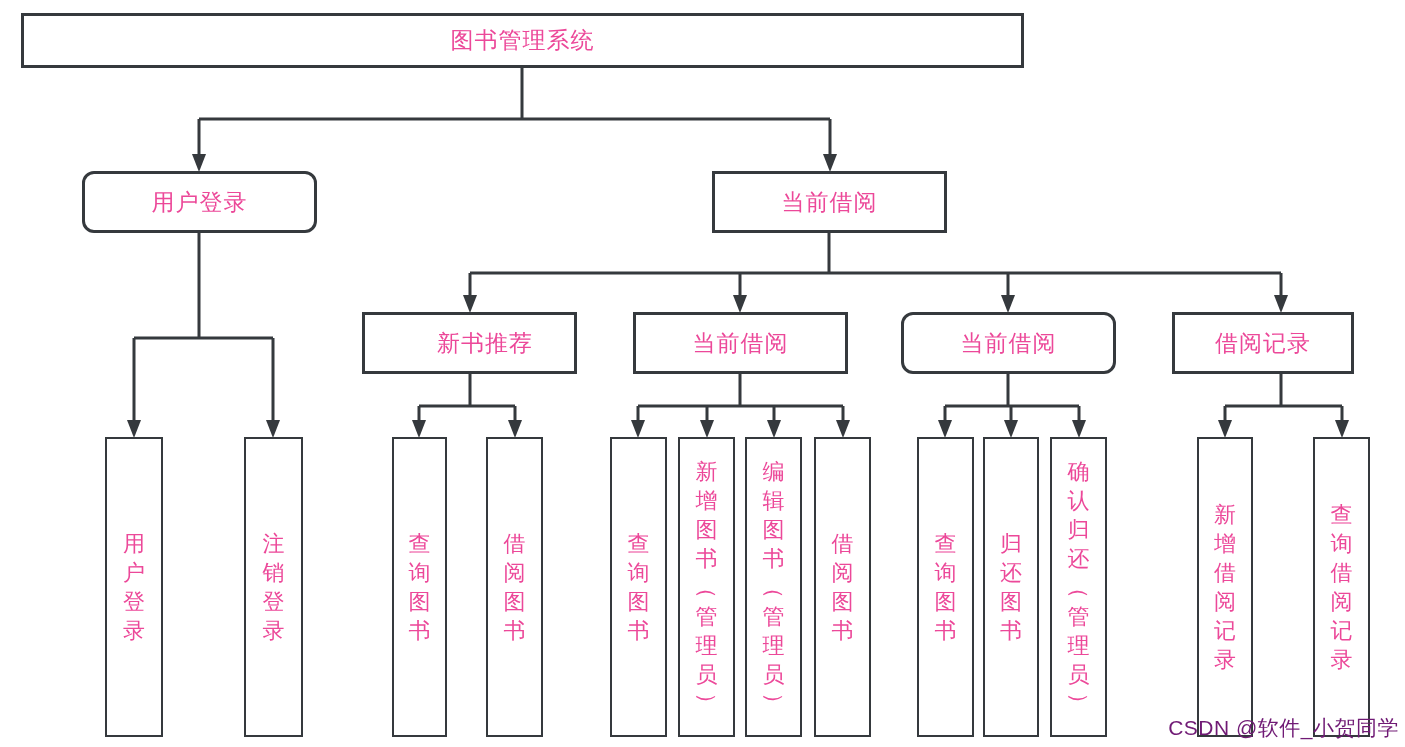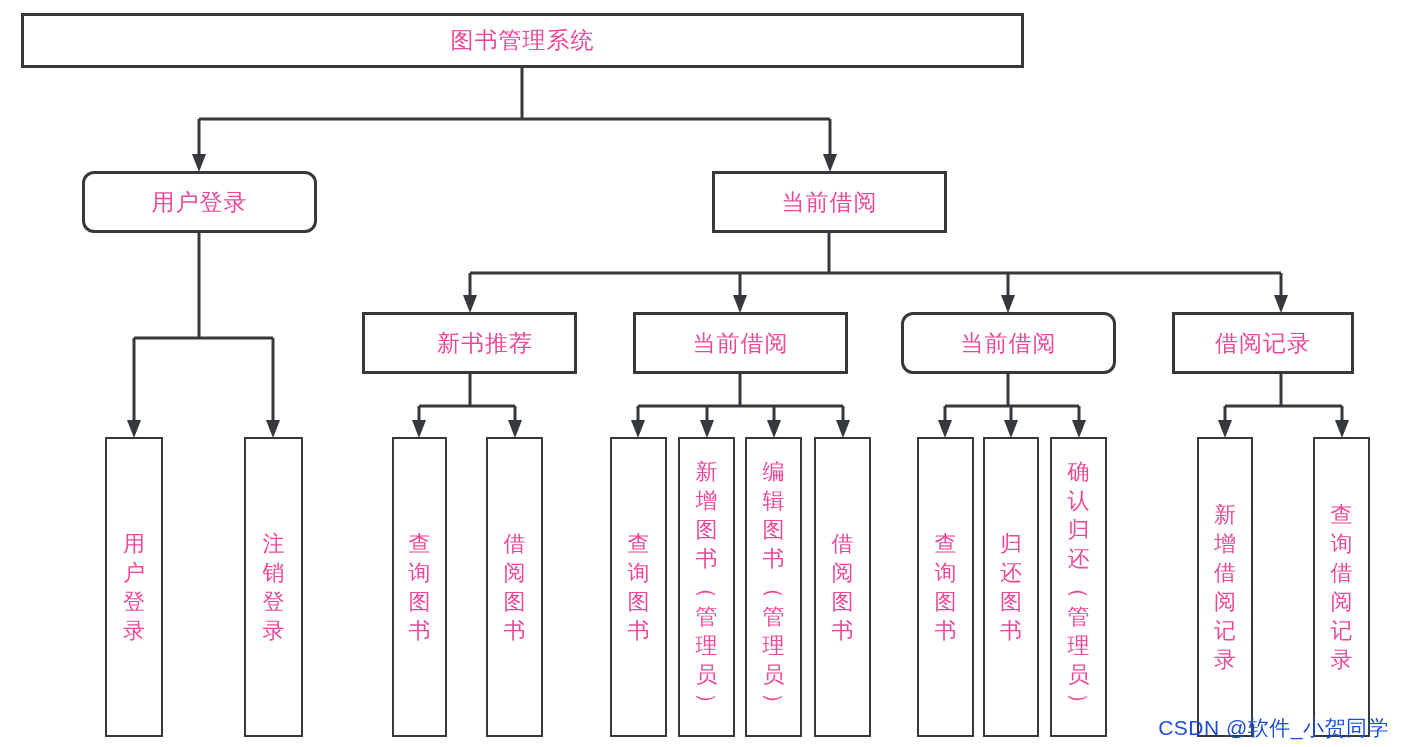--- a/index.html
+++ b/index.html
@@ -29,23 +29,23 @@
     font-size:22px;
     letter-spacing:0;
   }
   .leaf span{display:block;line-height:29px;height:29px;text-align:center;}
   .leaf span.rot{transform:rotate(90deg);}
   #connectors{position:absolute;left:0;top:0;}
   #connectors path{stroke:#35393d;stroke-width:3;fill:none;}
   #connectors polygon{fill:#35393d;stroke:none;}
   #watermark{
     position:absolute;
-    right:16px;bottom:5px;
+    right:6px;bottom:5px;
     font-size:21px;
-    color:#1d4ed8;
+    color:#701a75;
     letter-spacing:0.5px;
     z-index:10;
     white-space:nowrap;
   }
 </style>
 </head>
 <body>
 
 <div id="canvas">
 

